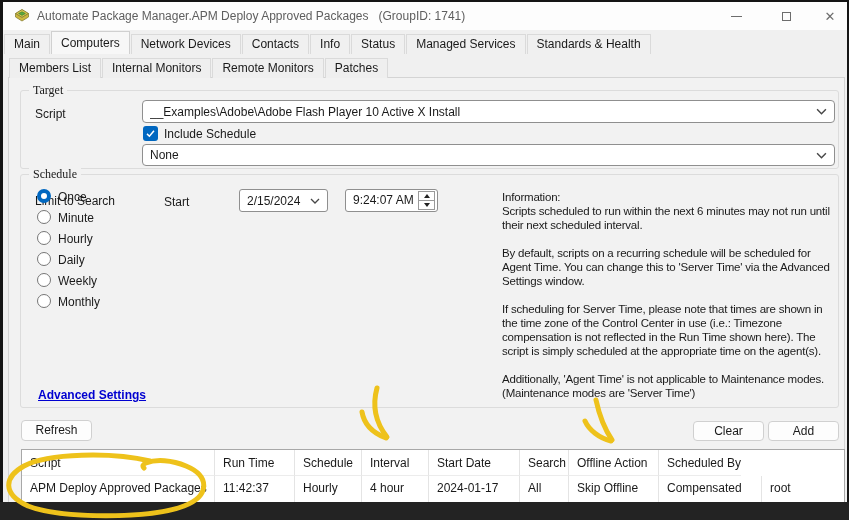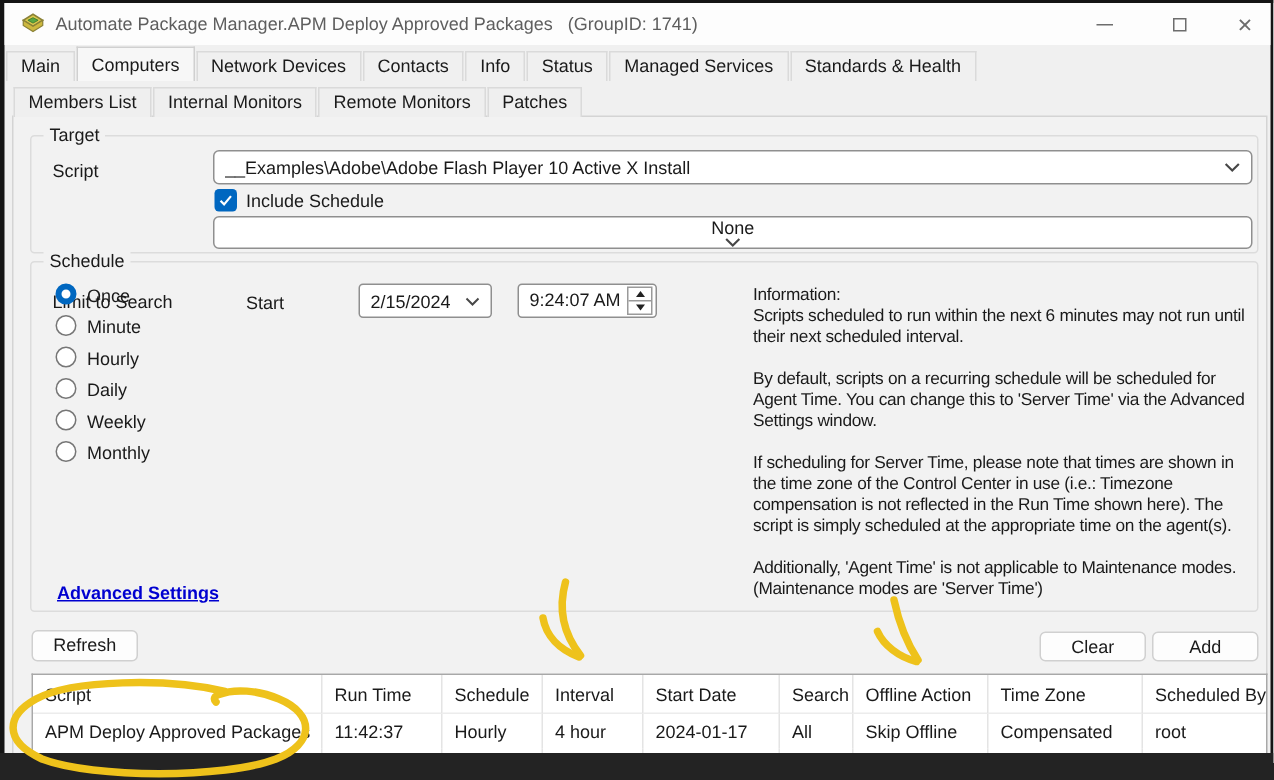--- a/index.html
+++ b/index.html
@@ -31,21 +31,21 @@
   #sub-tabs { left:9px; top:56px; height:22px; z-index:3; }
   .tab { height:20px; line-height:19px; padding:0 9px; background:#f0f0f0; border:1px solid #dadada; border-bottom:none; margin-right:1px; white-space:nowrap; }
   .tab.selected { height:23px; line-height:22px; background:#f7f7f7; border:1px solid #d0d0d0; border-bottom:none; position:relative; z-index:4; }
   #sub-tabs .tab { background:#efefef; }
   #sub-tabs .tab.selected { background:#f6f6f6; }
 
   
   #panel { left:8px; top:77px; width:837px; height:426px; background:#f2f2f2; border:1px solid #d4d4d4; }
 
   .groupbox { position:absolute; border:1px solid #dcdcdc; border-radius:3px; }
-  .grouplabel { position:absolute; top:-8px; left:8px; background:#f2f2f2; padding:0 4px; line-height:15px; }
+  .grouplabel { position:absolute; top:-8px; left:8px; background:#f2f2f2; padding:0 4px; line-height:15px;font-family:Liberation Serif, serif; }
 
   #target-box { left:11px; top:12px; width:819px; height:79px; }
   #schedule-box { left:11px; top:96px; width:819px; height:234px; }
 
   .fieldlabel { position:absolute; white-space:nowrap; }
 
   .combo { position:absolute; background:#fff; border:1px solid #8f8f8f; border-radius:4px; display:flex; align-items:center; padding:0 7px; }
   .combo .val { flex:1; overflow:hidden; white-space:nowrap; }
   .combo svg { flex:none; }
 
@@ -149,21 +149,21 @@
             <path d="M1 1 L5 5 L9 1" fill="none" stroke="#474747" stroke-width="1.3"></path>
           </svg>
       </div>
       <div class="checkbox" style="left:122px; top:35px;">
         <svg width="11" height="11" viewBox="0 0 12 12">
             <path d="M2.2 6.4 L4.8 9 L9.8 3" fill="none" stroke="#fff" stroke-width="1.6"></path>
           </svg>
       </div>
       <span class="fieldlabel" style="left:143px; top:36px;">Include Schedule</span>
       <span class="fieldlabel" style="left:14px; top:59px;margin-top:44px;">Limit to Search</span>
-      <div class="combo" style="left:121px; top:53px; width:693px; height:22px;flex-direction:column;">
+      <div class="combo" style="left:121px; top:53px; width:693px; height:22px;">
         <span class="val">None</span>
         <svg width="11" height="7" viewBox="0 0 10 6">
             <path d="M1 1 L5 5 L9 1" fill="none" stroke="#474747" stroke-width="1.3"></path>
           </svg>
       </div>
     </div>
 
     <div class="groupbox" id="schedule-box">
       <span class="grouplabel">Schedule</span>
 
@@ -216,21 +216,20 @@
 
     <div id="grid">
       <div class="tr head">
         <div class="td c0">Script</div>
         <div class="td c1">Run Time</div>
         <div class="td c2">Schedule</div>
         <div class="td c3">Interval</div>
         <div class="td c4">Start Date</div>
         <div class="td c5">Search</div>
         <div class="td c6">Offline Action</div>
-        <div class="td c7">Time Zone</div>
         <div class="td c8">Scheduled By</div>
       </div>
       <div class="tr data">
         <div class="td c0">APM Deploy Approved Packages</div>
         <div class="td c1">11:42:37</div>
         <div class="td c2">Hourly</div>
         <div class="td c3">4 hour</div>
         <div class="td c4">2024-01-17</div>
         <div class="td c5">All</div>
         <div class="td c6">Skip Offline</div>

